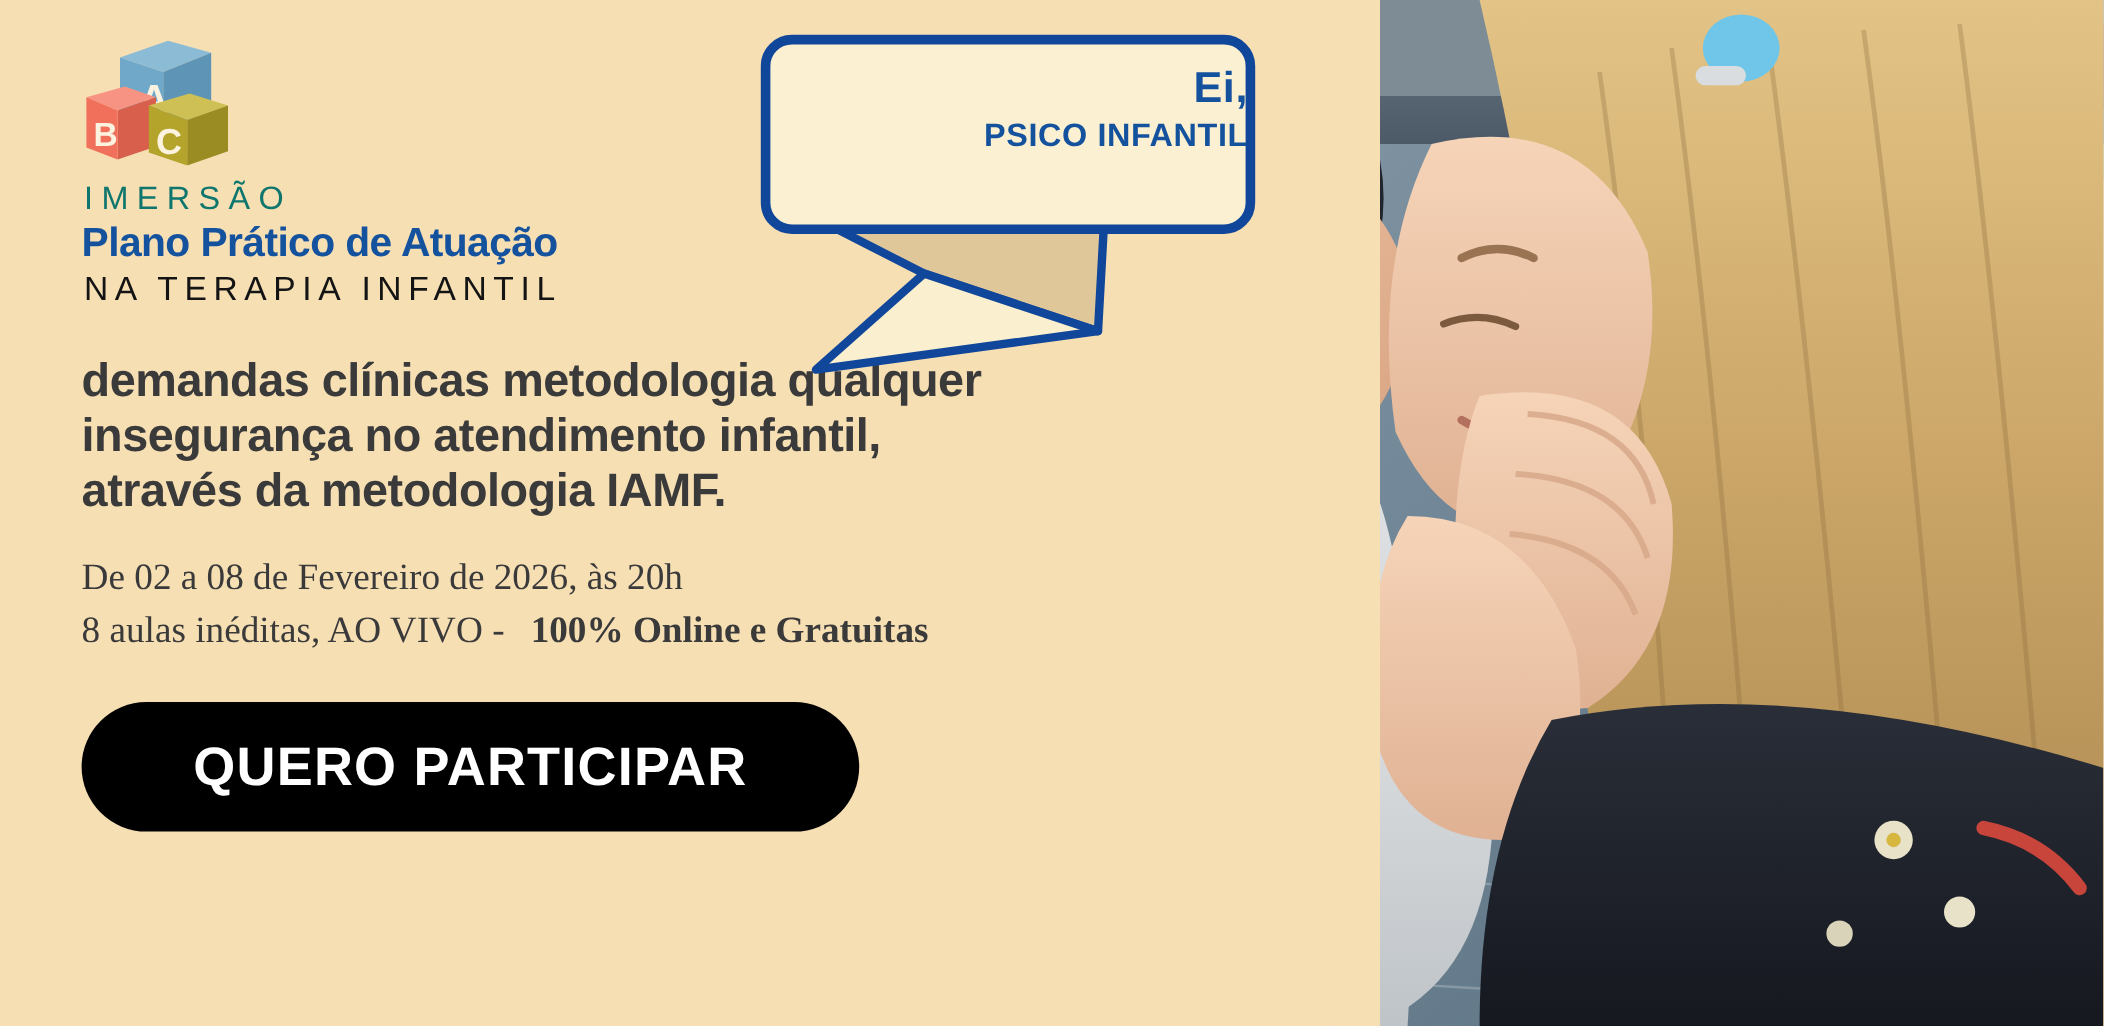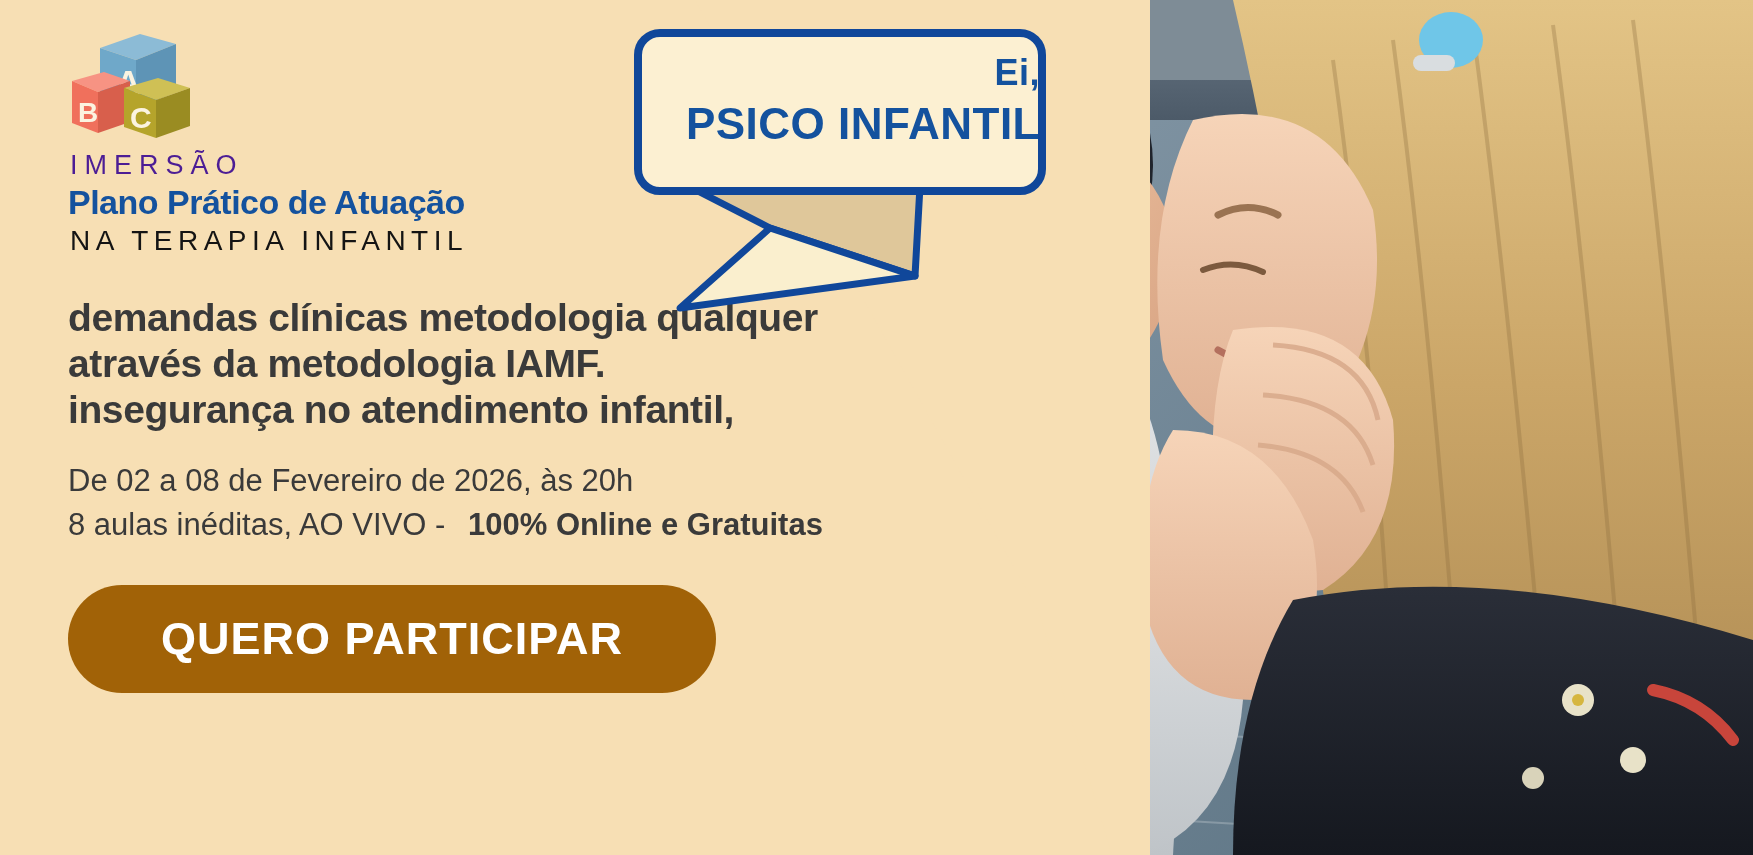--- a/index.html
+++ b/index.html
@@ -46,21 +46,21 @@
     padding:26px 0 0 68px;
   }
 
   
   .logo { position:relative; width:130px; height:110px; margin-bottom:14px; }
   .logo svg { display:block; }
 
   .imersao {
     font-size:27px;
     letter-spacing:7px;
-    color:#4c1d95;
+    color:#0f766e;
     font-weight:400;
     margin:4px 0 2px 2px;
   }
   .headline {
     font-size:34px;
     font-weight:bold;
     color:#14529E;
     letter-spacing:-0.5px;
     margin:0 0 4px 0;
     line-height:1.12;
@@ -84,29 +84,29 @@
   }
   .pitch span { display:block; }
 
   .info {
     font-size:31px;
     color:#3A3A3A;
     line-height:1.42;
     font-weight:400;
     margin-bottom:38px;
   }
-  .info-line { display:block; white-space:nowrap; }
+  .info-line { display:block; white-space:nowrap;font-family:Liberation Serif, serif; }
   .info b { font-weight:bold;margin-left:14px; }
 
   .cta {
     display:inline-flex;
     align-items:center;
     justify-content:center;
     width:648px; height:108px;
-    background:#a16207;
+    background:#000000;
     color:#FFFFFF;
     border:none;
     border-radius:58px;
     font-size:45px;
     font-weight:bold;
     letter-spacing:1px;
     cursor:pointer;
     font-family:"Liberation Sans", sans-serif;
   }
 
@@ -122,21 +122,21 @@
     position:absolute;
     left:0; top:34px;
     width:410px;
     text-align:right;
     color:#14529E;
     font-weight:bold;
     line-height:1.18;
     pointer-events:none;
   }
   .bubble-l1 { display:block; font-size:36px; letter-spacing:0.5px; }
-  .bubble-l2 { display:block; font-size:44px; letter-spacing:0.5px; margin-top:4px; }
+  .bubble-l2 { display:block; font-size:27px; letter-spacing:0.5px; margin-top:4px; }
 </style>
 </head>
 <body>
 
 <div id="banner">
 
   <div class="photo">
     <svg class="photo-canvas" width="1080" height="855" viewBox="0 0 1080 855" preserveAspectRatio="none" aria-hidden="true">
       <defs>
         <linearGradient id="floorG" x1="0" y1="0" x2="1" y2="1">
@@ -275,22 +275,22 @@
         </g>
       </svg>
     </div>
 
     <div class="imersao">IMERSÃO</div>
     <h1 class="headline">Plano Prático de Atuação</h1>
     <div class="subhead">NA TERAPIA INFANTIL</div>
 
     <div class="pitch">
       <span>demandas clínicas metodologia qualquer</span>
+      <span>insegurança no atendimento infantil,</span>
       <span>através da metodologia IAMF.</span>
-      <span>insegurança no atendimento infantil,</span>
     </div>
 
     <div class="info">
       <span class="info-line">De 02 a 08 de Fevereiro de 2026, às 20h</span>
       <span class="info-line"><span>8 aulas inéditas, AO VIVO - </span><b>100% Online e Gratuitas</b></span>
     </div>
 
     <button class="cta">QUERO PARTICIPAR</button>
   </div>
 

